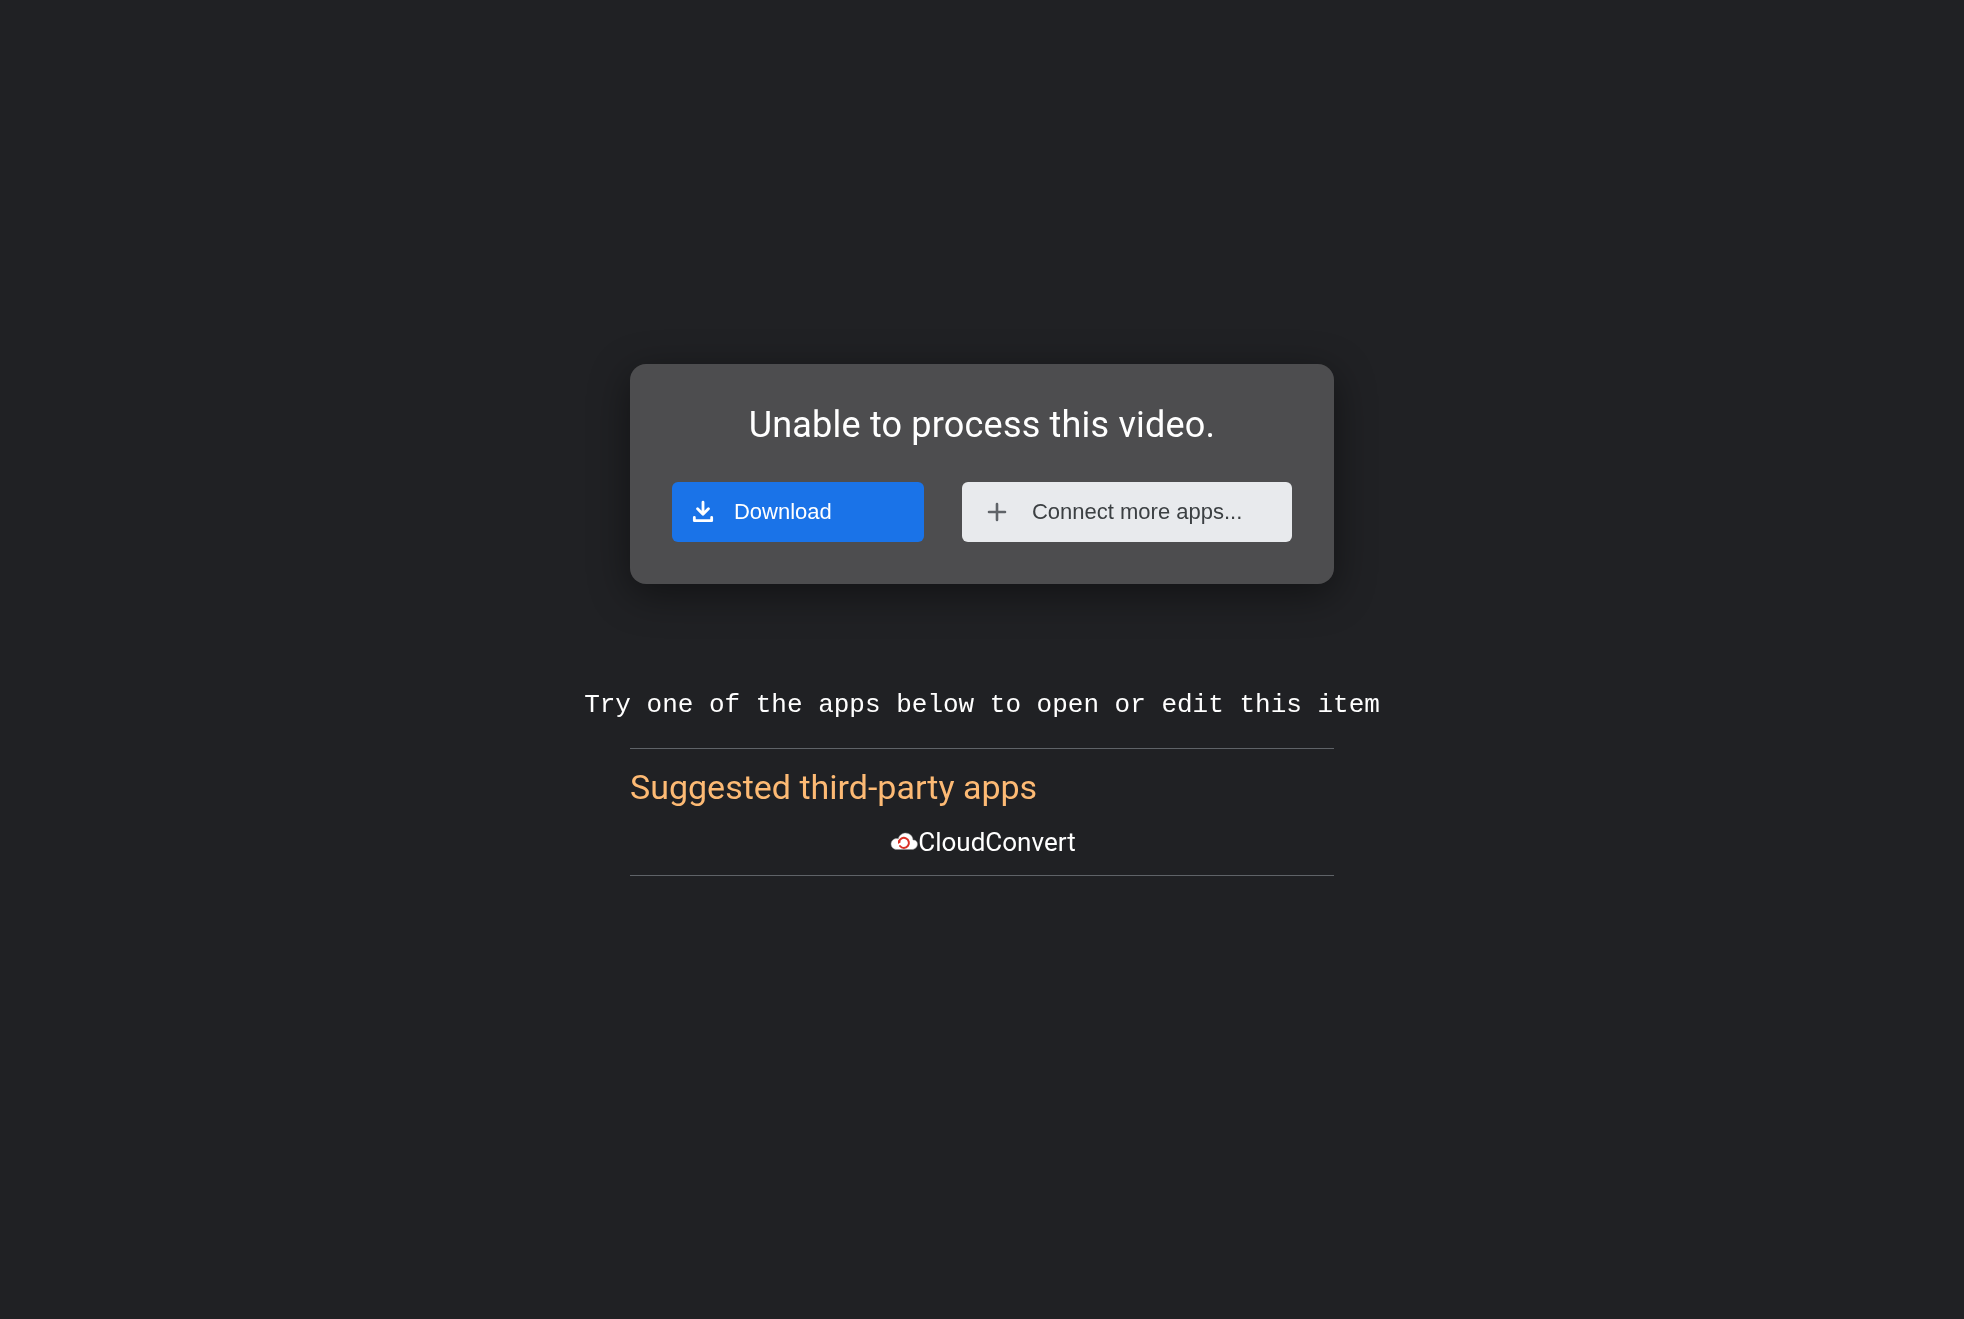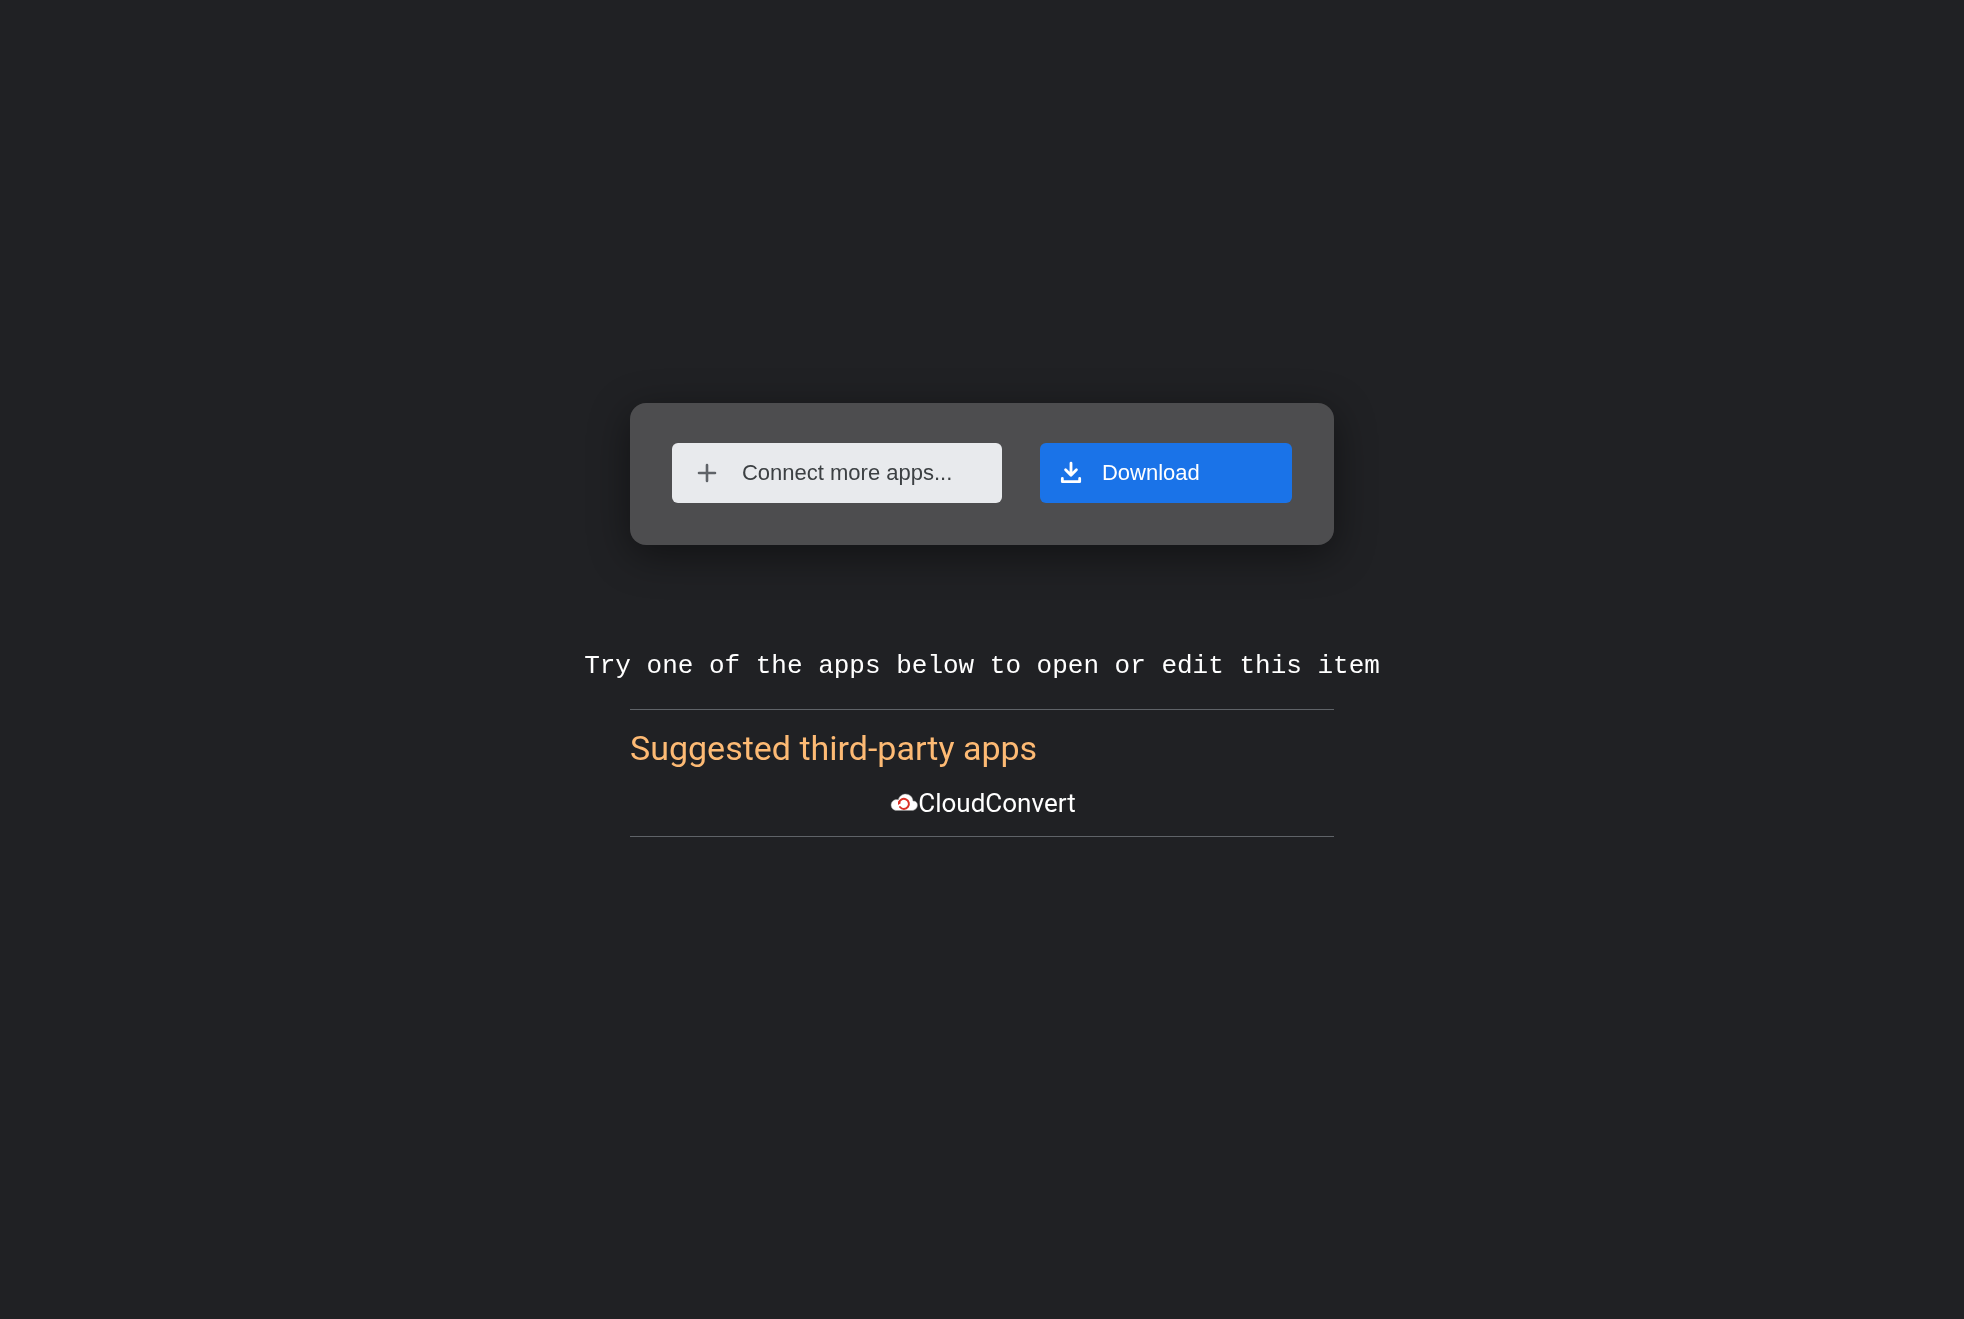--- a/index.html
+++ b/index.html
@@ -133,37 +133,38 @@
       color: #ffffff;
       font-weight: 400;
     }
   </style>
 </head>
 <body>
 
 <div class="content-wrapper">
 
   <div class="error-card">
+    <div class="error-title">Unable to process this video.</div>
     <div class="button-row">
-      <button class="btn btn-connect">
-        <span class="icon-box">
-          <svg width="24" height="24" viewBox="0 0 24 24">
-            <path d="M12 4 L12 20 M4 12 L20 12" stroke="#5f6368" stroke-width="2.6" stroke-linecap="round"></path>
-          </svg>
-        </span>
-        <span class="label-box">Connect more apps...</span>
-      </button>
       <button class="btn btn-download">
         <span class="icon-box">
           <svg width="26" height="26" viewBox="0 0 24 24" fill="#ffffff">
             <path d="M12 3 L12 14 M12 14 L7 9 M12 14 L17 9" stroke="#ffffff" stroke-width="2.6" stroke-linecap="round" stroke-linejoin="round" fill="none"></path>
             <path d="M4 17 L4 20 L20 20 L20 17" stroke="#ffffff" stroke-width="2.6" stroke-linecap="round" stroke-linejoin="round" fill="none"></path>
           </svg>
         </span>
         <span class="label-box">Download</span>
+      </button>
+      <button class="btn btn-connect">
+        <span class="icon-box">
+          <svg width="24" height="24" viewBox="0 0 24 24">
+            <path d="M12 4 L12 20 M4 12 L20 12" stroke="#5f6368" stroke-width="2.6" stroke-linecap="round"></path>
+          </svg>
+        </span>
+        <span class="label-box">Connect more apps...</span>
       </button>
     </div>
   </div>
 
   <div class="try-apps-text">Try one of the apps below to open or edit this item</div>
 
   <div class="section-wrapper">
     <div class="divider"></div>
     <div class="section-heading">Suggested third-party apps</div>
     <div class="app-row">

